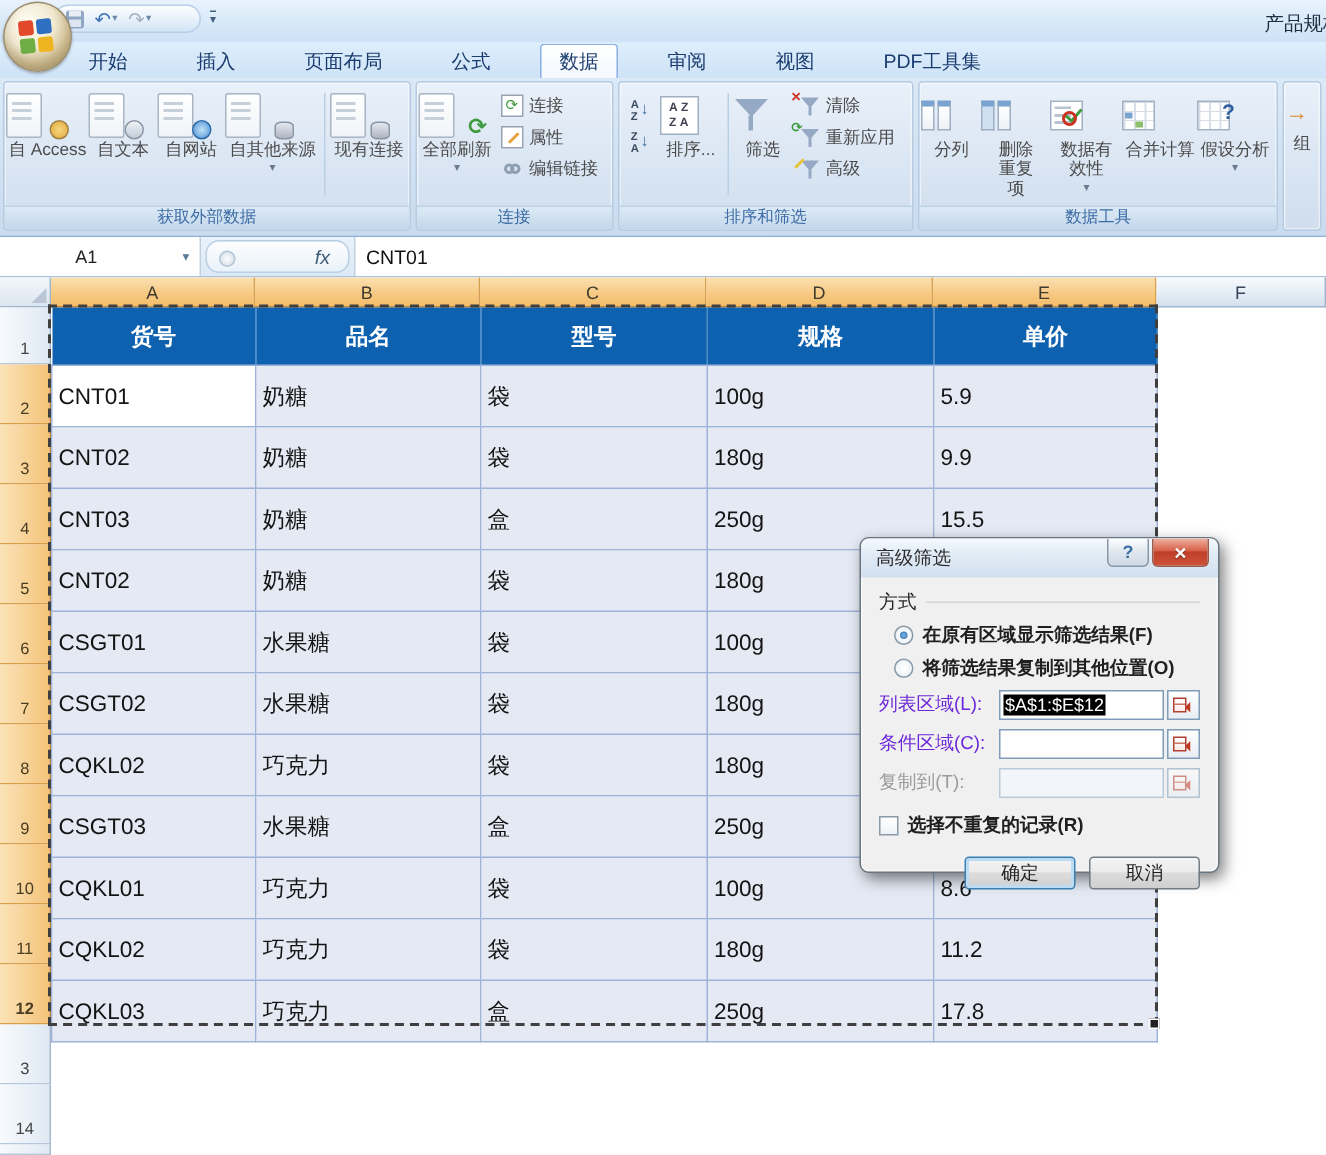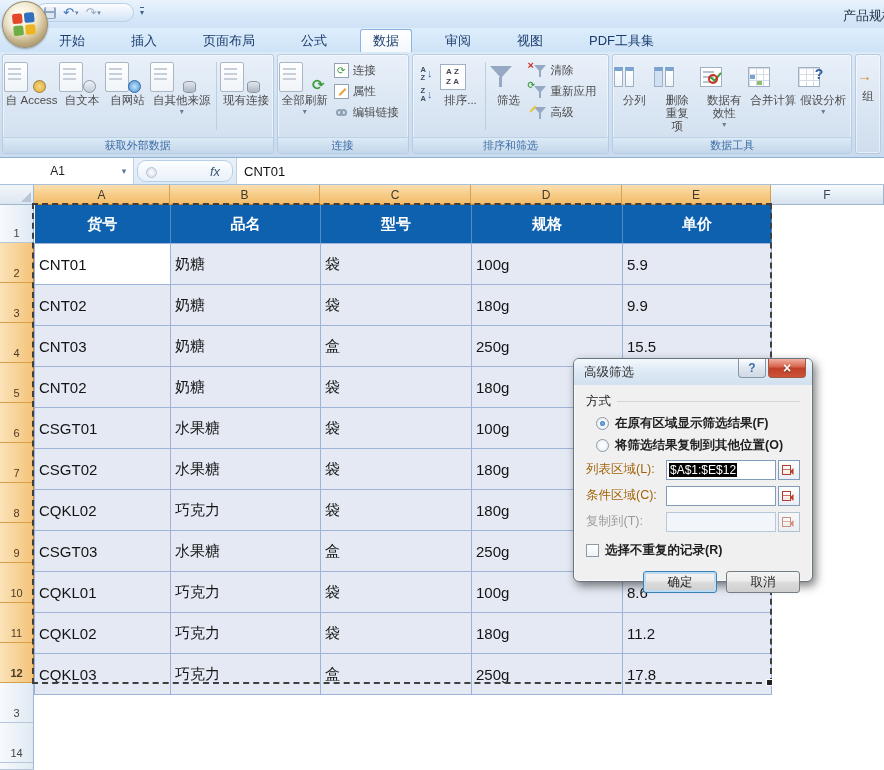--- a/index.html
+++ b/index.html
@@ -144,21 +144,21 @@
   .dbody{padding:6px 12px 0 12px;}
   .dsection{display:flex;align-items:center;gap:6px;color:#1f1f1f;margin-top:2px;}
   .dline{flex:1;height:1px;background:#d5d5d5;}
   .dradio{display:flex;align-items:center;gap:6px;margin:5px 0 0 10px;}
   .rdot{width:13px;height:13px;border-radius:50%;border:1px solid #8a9aa9;background:radial-gradient(#fff,#e8eef3);
         box-sizing:border-box;position:relative;flex:none;}
   .rdot.on::after{content:"";position:absolute;left:3px;top:3px;width:5px;height:5px;border-radius:50%;
         background:radial-gradient(#7ab8e8,#2a66a8);}
   .rlbl{color:#1f1f1f;white-space:nowrap;font-weight:bold;}
   .drow{display:flex;align-items:center;margin-top:5px;height:21px;}
-  .flbl{width:80px;color:#a16207;flex:none;}
+  .flbl{width:80px;color:#6d28d9;flex:none;}
   .finput{flex:1;height:20px;background:#fff;border:1px solid #7f9db9;display:flex;align-items:center;
           padding-left:2px;box-sizing:border-box;font-size:12px;overflow:hidden;}
   .finput.disabled{background:#f2f6fa;border-color:#b9c9da;}
   .hl{background:#000;color:#fff;padding:0 1px;white-space:nowrap;}
   .rbtn{width:22px;height:20px;margin-left:2px;border:1px solid #7f9db9;box-sizing:border-box;
         background:linear-gradient(#fff,#e8eef5);position:relative;flex:none;}
   .rbtn.disabled{opacity:.55;}
   .rgridic{position:absolute;left:3px;top:4px;width:9px;height:10px;border:1px solid #b04030;box-sizing:border-box;
         background:linear-gradient(#fff,#fbeae6);}
   .rgridic::after{content:"";position:absolute;left:0;top:3px;right:0;height:1px;background:#c57565;}

